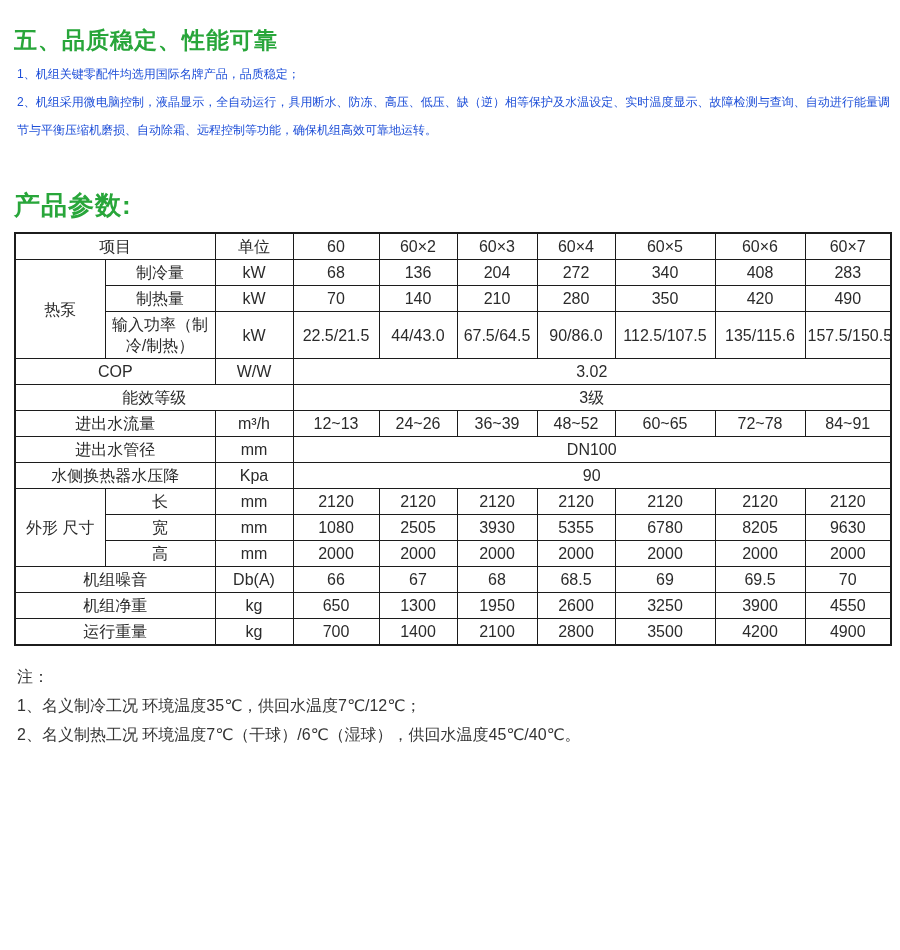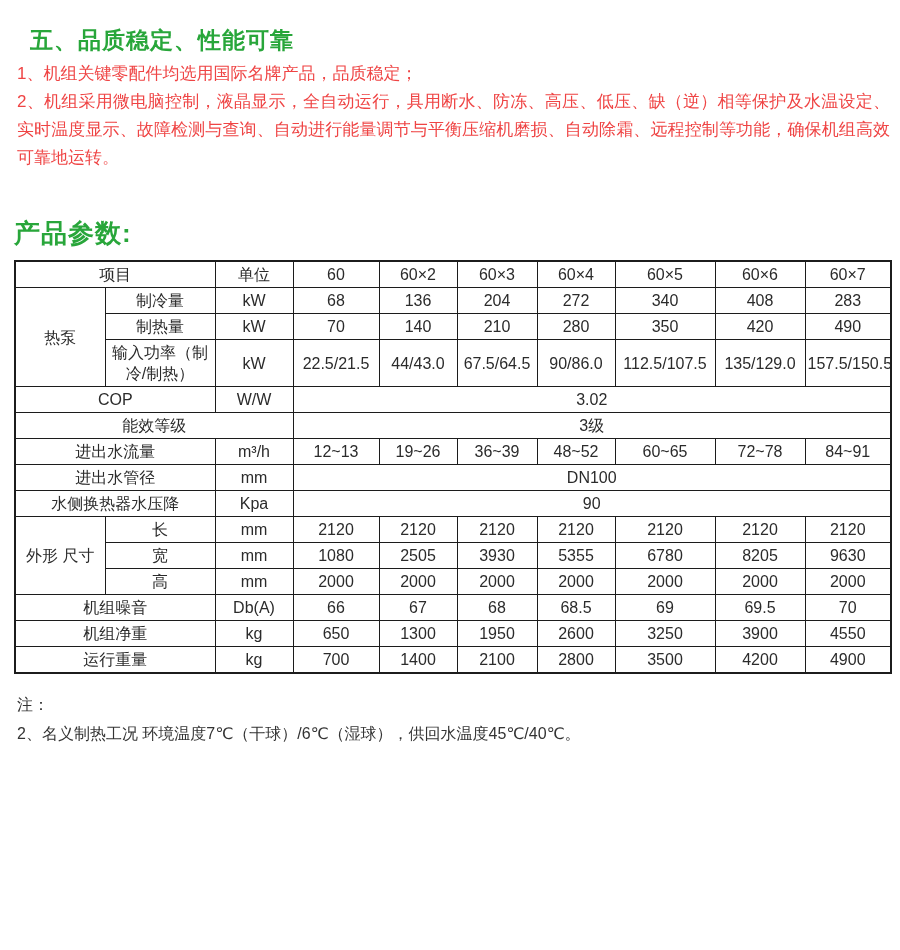--- a/index.html
+++ b/index.html
@@ -7,26 +7,26 @@
   html,body { margin:0; padding:0; }
   body {
     width:900px; height:950px; background:#ffffff;
     font-family:"Liberation Sans","DejaVu Sans",sans-serif;
     color:var(--ink); overflow:hidden;
   }
   .page { padding:26px 10px 0 14px; }
 
   h2.sec {
     color:var(--green); font-size:23px; font-weight:700;
-    margin:0 0 6px 16px; letter-spacing:1px; line-height:28px;
+    margin:0 0 6px 0; letter-spacing:1px; line-height:28px;
   }
   section { margin:0 0 22px 0; }
   section p {
-    margin:0; font-size:17px; line-height:28px;
-    text-align:justify; color:#ef4444; padding-left:3px;
+    margin:0; font-size:12px; line-height:28px;
+    text-align:justify; color:#1d4ed8; padding-left:3px;
   }
 
   h2.params {
     color:var(--green); font-size:26px; font-weight:700;
     margin:46px 0 12px 0; letter-spacing:1px; line-height:30px;
   }
 
   table.params-table {
     border-collapse:collapse; table-layout:fixed; width:876px;
     border:2px solid var(--line);
@@ -109,37 +109,37 @@
           <td>490</td>
         </tr>
         <tr>
           <td>输入功率（制冷/制热）</td>
           <td>kW</td>
           <td>22.5/21.5</td>
           <td>44/43.0</td>
           <td>67.5/64.5</td>
           <td>90/86.0</td>
           <td>112.5/107.5</td>
-          <td>135/129.0</td>
+          <td>135/115.6</td>
           <td>157.5/150.5</td>
         </tr>
         <tr>
           <td colspan="2">COP</td>
           <td>W/W</td>
           <td colspan="7">3.02</td>
         </tr>
         <tr>
           <td colspan="3">能效等级</td>
           <td colspan="7">3级</td>
         </tr>
         <tr>
           <td colspan="2">进出水流量</td>
           <td>m³/h</td>
           <td>12~13</td>
-          <td>19~26</td>
+          <td>24~26</td>
           <td>36~39</td>
           <td>48~52</td>
           <td>60~65</td>
           <td>72~78</td>
           <td>84~91</td>
         </tr>
         <tr>
           <td colspan="2">进出水管径</td>
           <td>mm</td>
           <td colspan="7">DN100</td>
@@ -214,16 +214,17 @@
           <td>2800</td>
           <td>3500</td>
           <td>4200</td>
           <td>4900</td>
         </tr>
       </tbody>
   </table>
 
   <div class="notes">
     <p>注：</p>
+    <p>1、名义制冷工况 环境温度35℃，供回水温度7℃/12℃；</p>
     <p>2、名义制热工况 环境温度7℃（干球）/6℃（湿球），供回水温度45℃/40℃。</p>
   </div>
 
 </div>
 
 </body></html>

